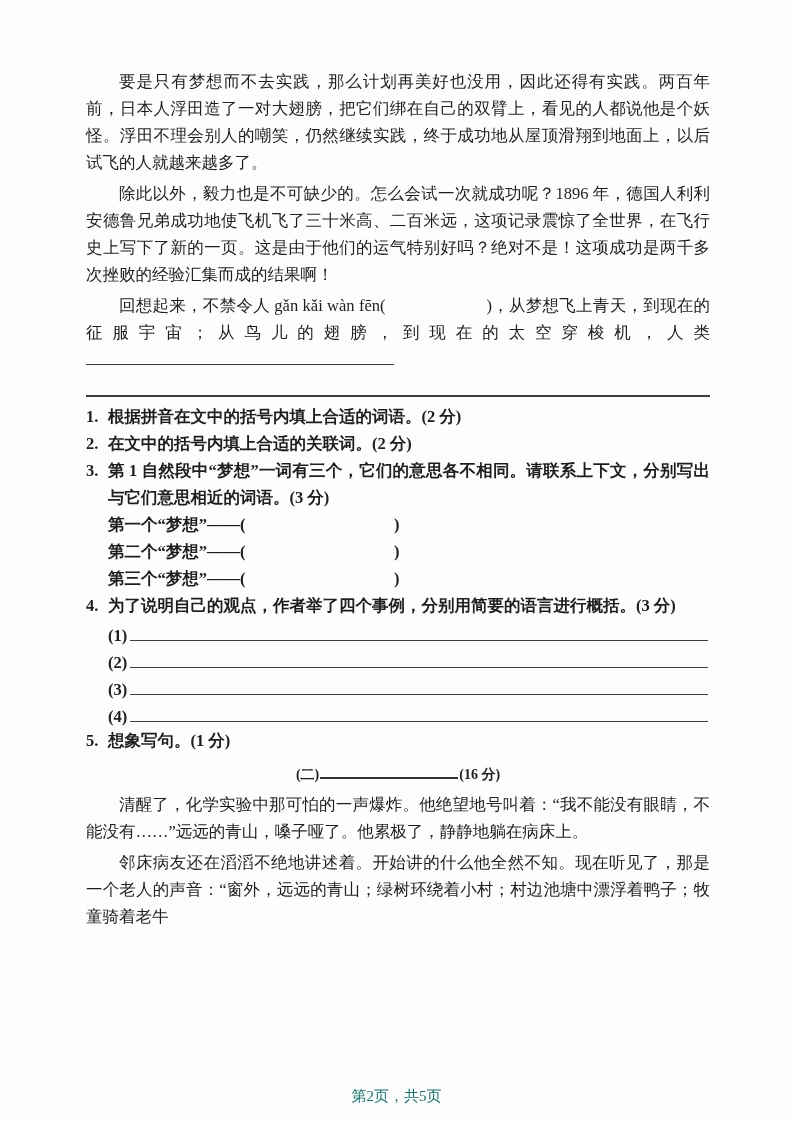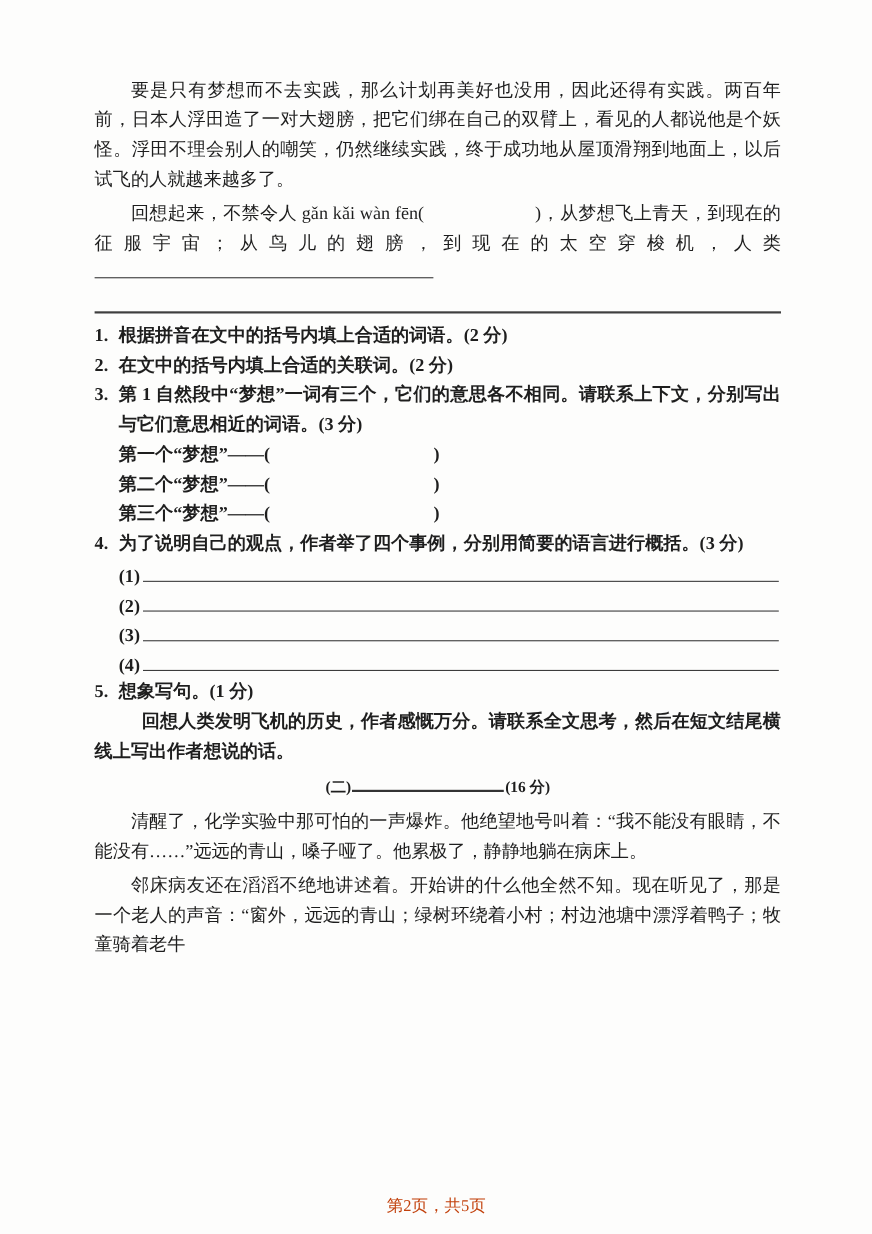--- a/index.html
+++ b/index.html
@@ -93,31 +93,32 @@
     margin: 0 1px;
   }
   
   .footer {
     position: absolute;
     bottom: 16px;
     left: 0;
     width: 100%;
     text-align: center;
     font-size: 15px;
-    color: #c2410c;
+    color: #0f766e;
   }
 </style>
 </head>
 <body>
 
 <div class="page">
   <div class="content">
 
     <section>
       <p class="para">要是只有梦想而不去实践，那么计划再美好也没用，因此还得有实践。两百年前，日本人浮田造了一对大翅膀，把它们绑在自己的双臂上，看见的人都说他是个妖怪。浮田不理会别人的嘲笑，仍然继续实践，终于成功地从屋顶滑翔到地面上，以后试飞的人就越来越多了。</p>
+      <p class="para">除此以外，毅力也是不可缺少的。怎么会试一次就成功呢？1896 年，德国人利利安德鲁兄弟成功地使飞机飞了三十米高、二百米远，这项记录震惊了全世界，在飞行史上写下了新的一页。这是由于他们的运气特别好吗？绝对不是！这项成功是两千多次挫败的经验汇集而成的结果啊！</p>
       <p class="para para-flow"><span>回想起来，不禁令人 gǎn kǎi wàn fēn(　　　　　　)，从梦想飞上青天，到现在的征服宇宙；从鸟儿的翅膀，到现在的太空穿梭机，人类</span><span class="blank-inline"></span></p>
       <div class="rule-full"></div>
     </section>
 
     <section class="questions">
 
       <div class="q">
         <span class="qnum">1.</span>
         <span class="qtext">根据拼音在文中的括号内填上合适的词语。(2 分)</span>
       </div>
@@ -153,21 +154,20 @@
       </div>
       <div class="ansrow">
         <span>(4)</span>
         <span class="ansline"></span>
       </div>
 
       <div class="q">
         <span class="qnum">5.</span>
         <span class="qtext">想象写句。(1 分)</span>
       </div>
-      <p class="q5-body">回想人类发明飞机的历史，作者感慨万分。请联系全文思考，然后在短文结尾横线上写出作者想说的话。</p>
 
     </section>
 
     <div class="section2-head">
       <span>(二)</span><span class="blank-mid"></span><span>(16 分)</span>
     </div>
 
     <section>
       <p class="para">清醒了，化学实验中那可怕的一声爆炸。他绝望地号叫着：“我不能没有眼睛，不能没有……”远远的青山，嗓子哑了。他累极了，静静地躺在病床上。</p>
       <p class="para">邻床病友还在滔滔不绝地讲述着。开始讲的什么他全然不知。现在听见了，那是一个老人的声音：“窗外，远远的青山；绿树环绕着小村；村边池塘中漂浮着鸭子；牧童骑着老牛</p>

